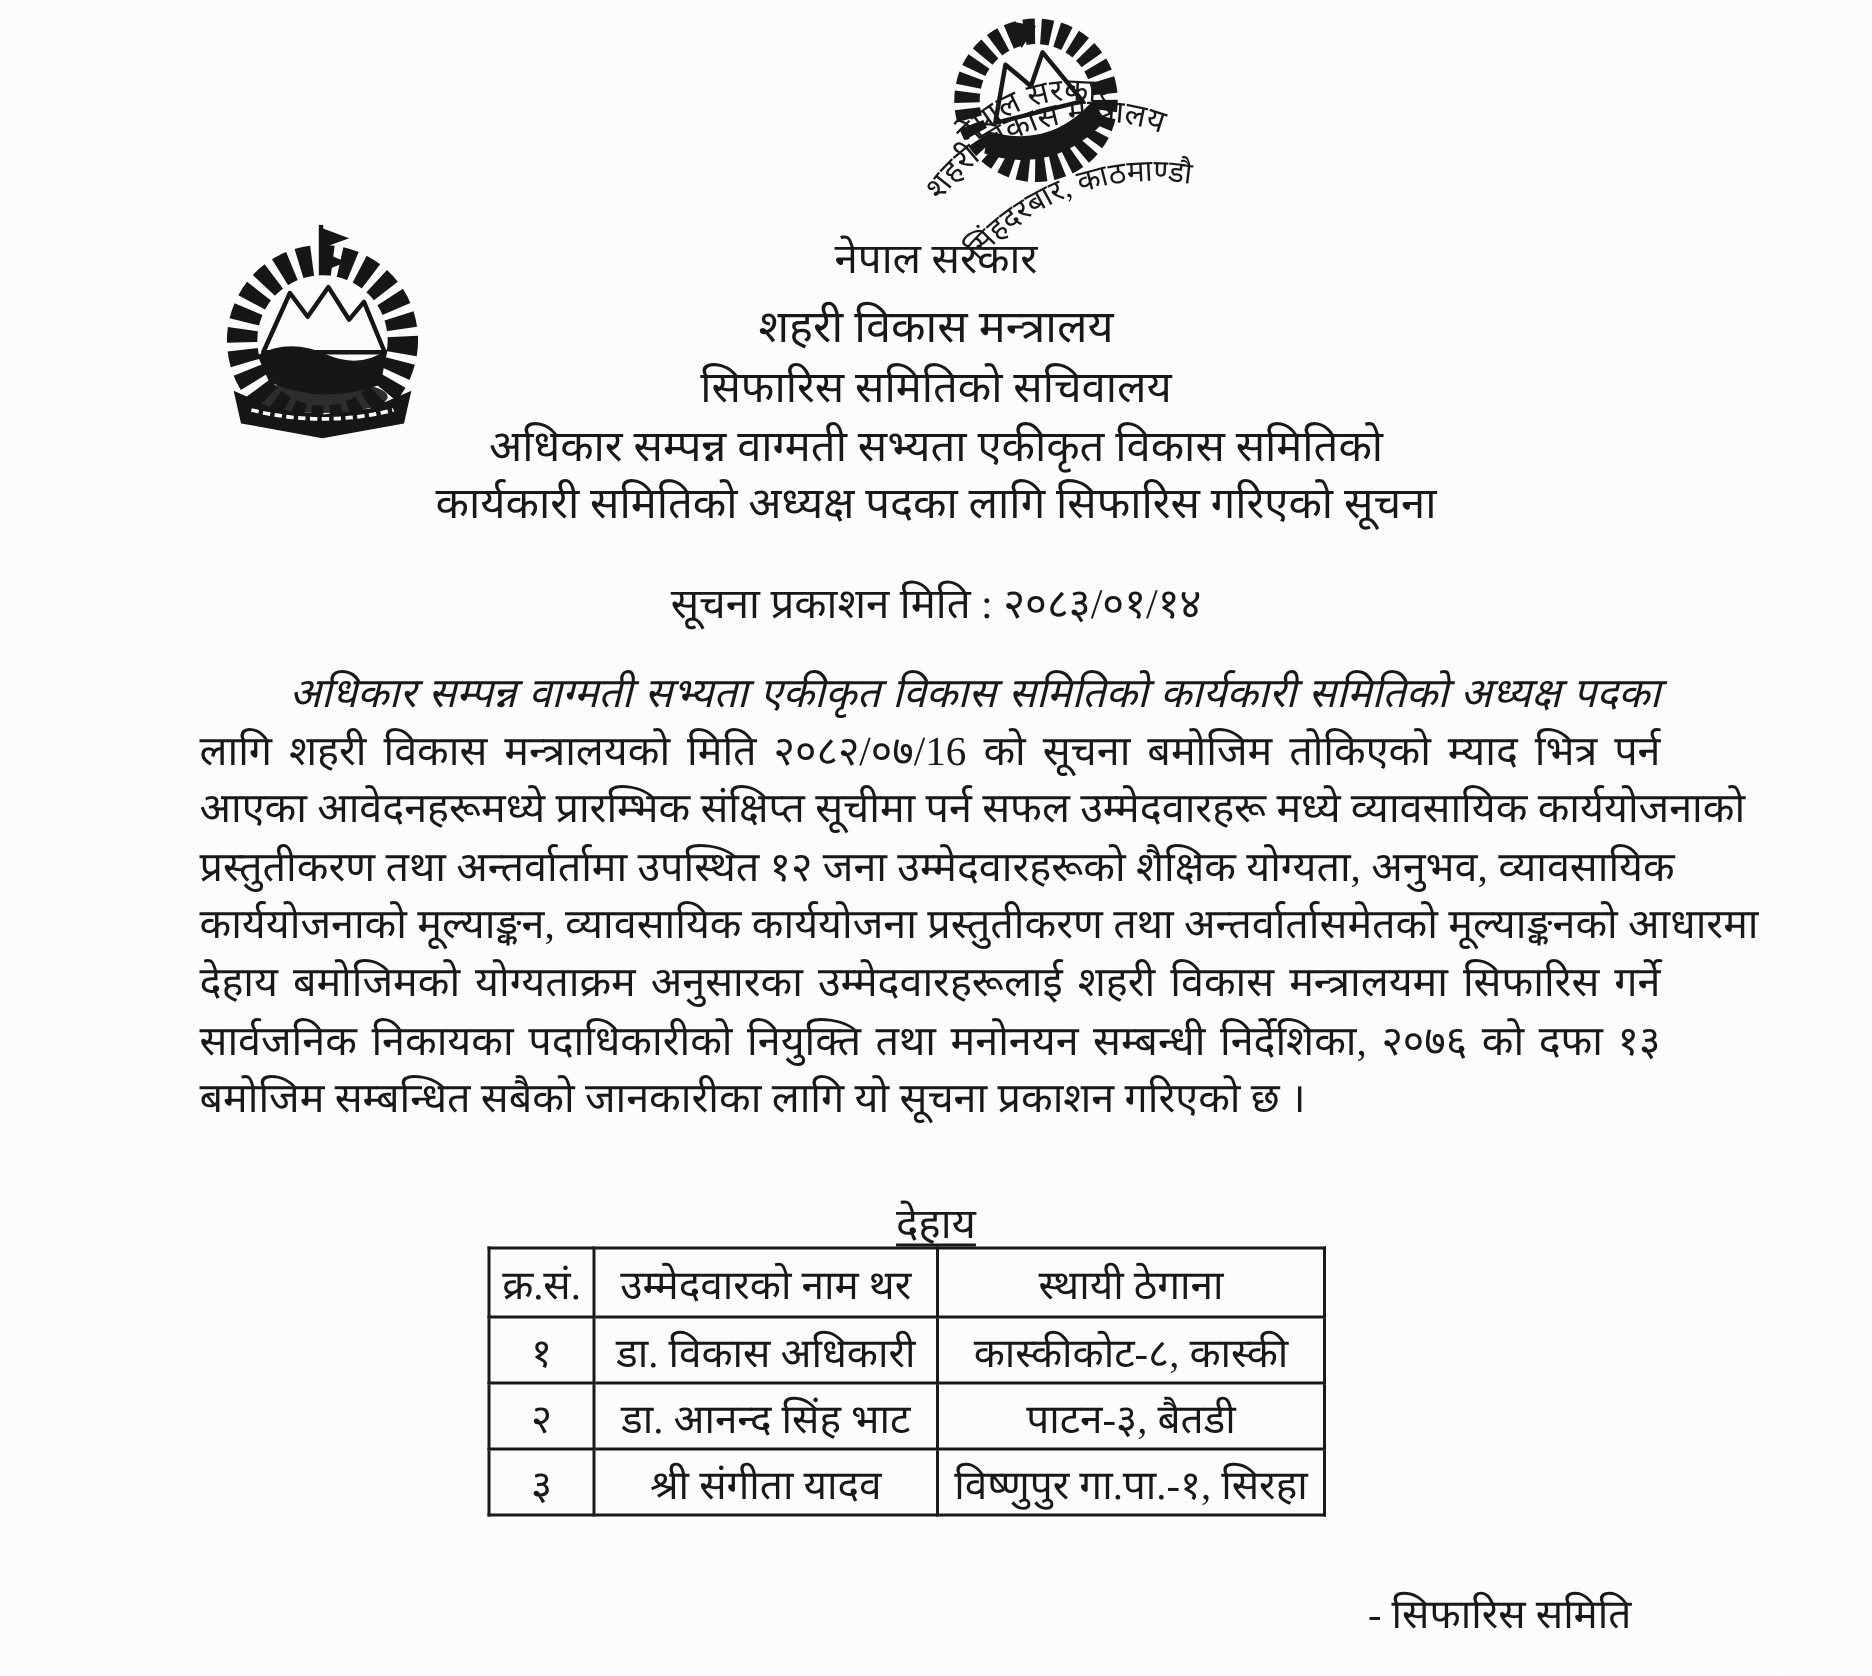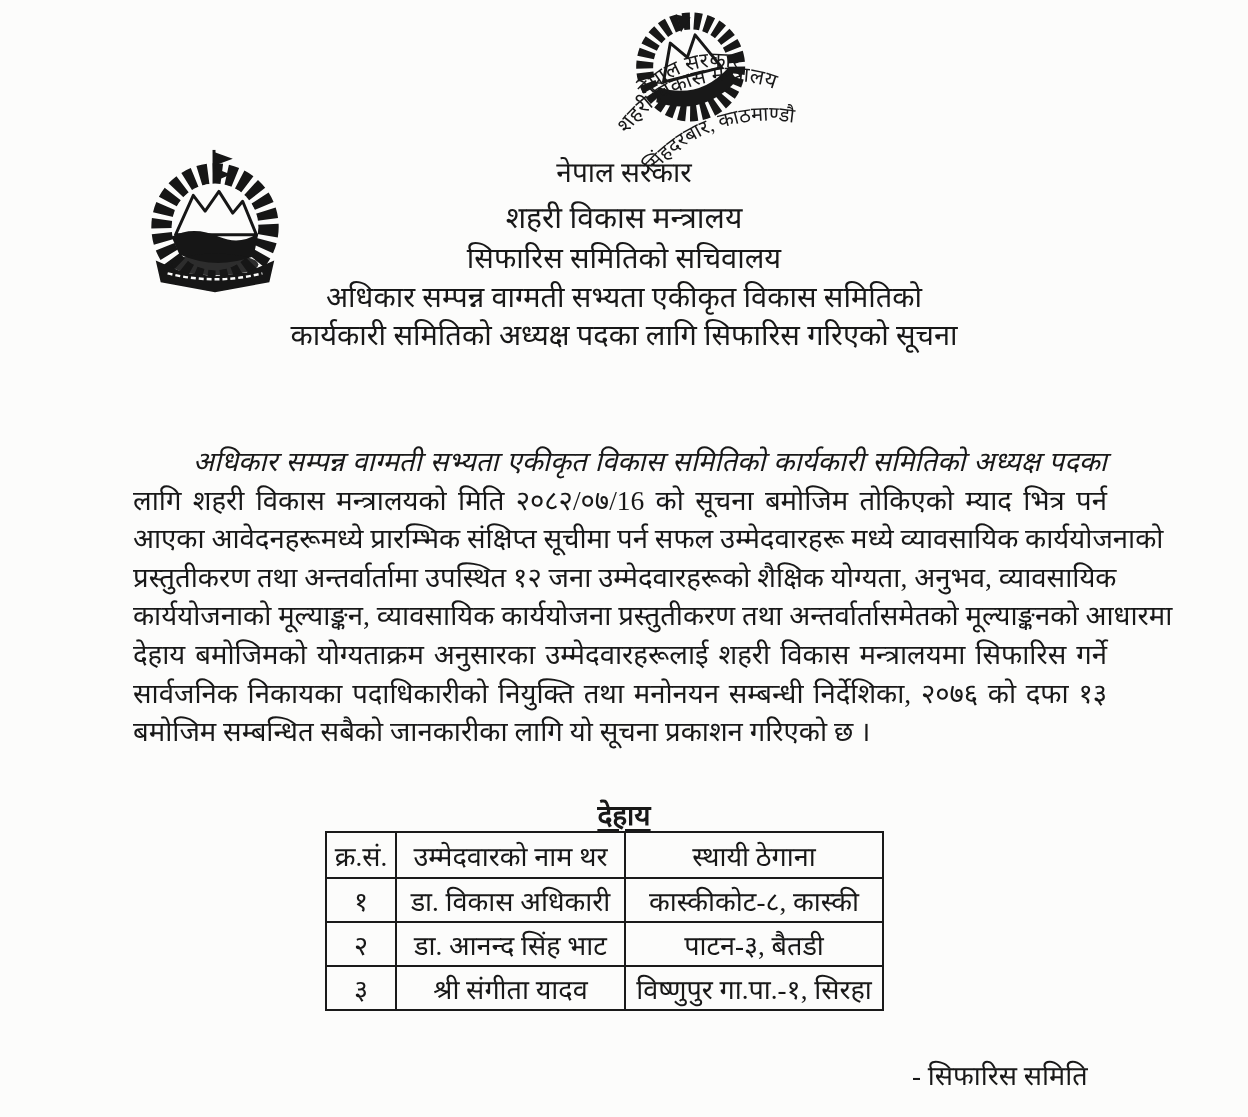--- a/index.html
+++ b/index.html
@@ -40,21 +40,21 @@
     text-align-last:justify;
     white-space:nowrap;
     overflow:visible;
   }
   .body-line.first { text-indent:60px;font-style:italic; }
   .body-line.last { text-align-last:left; }
 
   .table-caption {
     top:795px;
     font-size:28px;
-    font-weight:bold;
+    font-weight:normal;
   }
   .table-caption span { text-decoration:underline; text-underline-offset:4px; }
 
   table.notice-table {
     position:absolute;
     left:325px;
     top:831px;
     border-collapse:collapse;
     table-layout:fixed;
   }
@@ -135,20 +135,21 @@
       </text>
     </g>
   </svg>
 
   <div class="center-line hdr1">नेपाल सरकार</div>
   <div class="center-line hdr2">शहरी विकास मन्त्रालय</div>
   <div class="center-line hdr4">अधिकार सम्पन्न वाग्मती सभ्यता एकीकृत विकास समितिको</div>
   <div class="center-line hdr3">सिफारिस समितिको सचिवालय</div>
   <div class="center-line hdr5">कार्यकारी समितिको अध्यक्ष पदका लागि सिफारिस गरिएको सूचना</div>
 
+  <div class="center-line date-line">सूचना प्रकाशन मिति : २०८३/०१/१४</div>
 
   <div class="body-para">
     <div class="body-line first">अधिकार सम्पन्न वाग्मती सभ्यता एकीकृत विकास समितिको कार्यकारी समितिको अध्यक्ष पदका</div>
     <div class="body-line">लागि शहरी विकास मन्त्रालयको मिति २०८२/०७/16 को सूचना बमोजिम तोकिएको म्याद भित्र पर्न</div>
     <div class="body-line">आएका आवेदनहरूमध्ये प्रारम्भिक संक्षिप्त सूचीमा पर्न सफल उम्मेदवारहरू मध्ये व्यावसायिक कार्ययोजनाको</div>
     <div class="body-line">प्रस्तुतीकरण तथा अन्तर्वार्तामा उपस्थित १२ जना उम्मेदवारहरूको शैक्षिक योग्यता, अनुभव, व्यावसायिक</div>
     <div class="body-line">कार्ययोजनाको मूल्याङ्कन, व्यावसायिक कार्ययोजना प्रस्तुतीकरण तथा अन्तर्वार्तासमेतको मूल्याङ्कनको आधारमा</div>
     <div class="body-line">देहाय बमोजिमको योग्यताक्रम अनुसारका उम्मेदवारहरूलाई शहरी विकास मन्त्रालयमा सिफारिस गर्ने</div>
     <div class="body-line">सार्वजनिक निकायका पदाधिकारीको नियुक्ति तथा मनोनयन सम्बन्धी निर्देशिका, २०७६ को दफा १३</div>
     <div class="body-line last">बमोजिम सम्बन्धित सबैको जानकारीका लागि यो सूचना प्रकाशन गरिएको छ ।</div>

